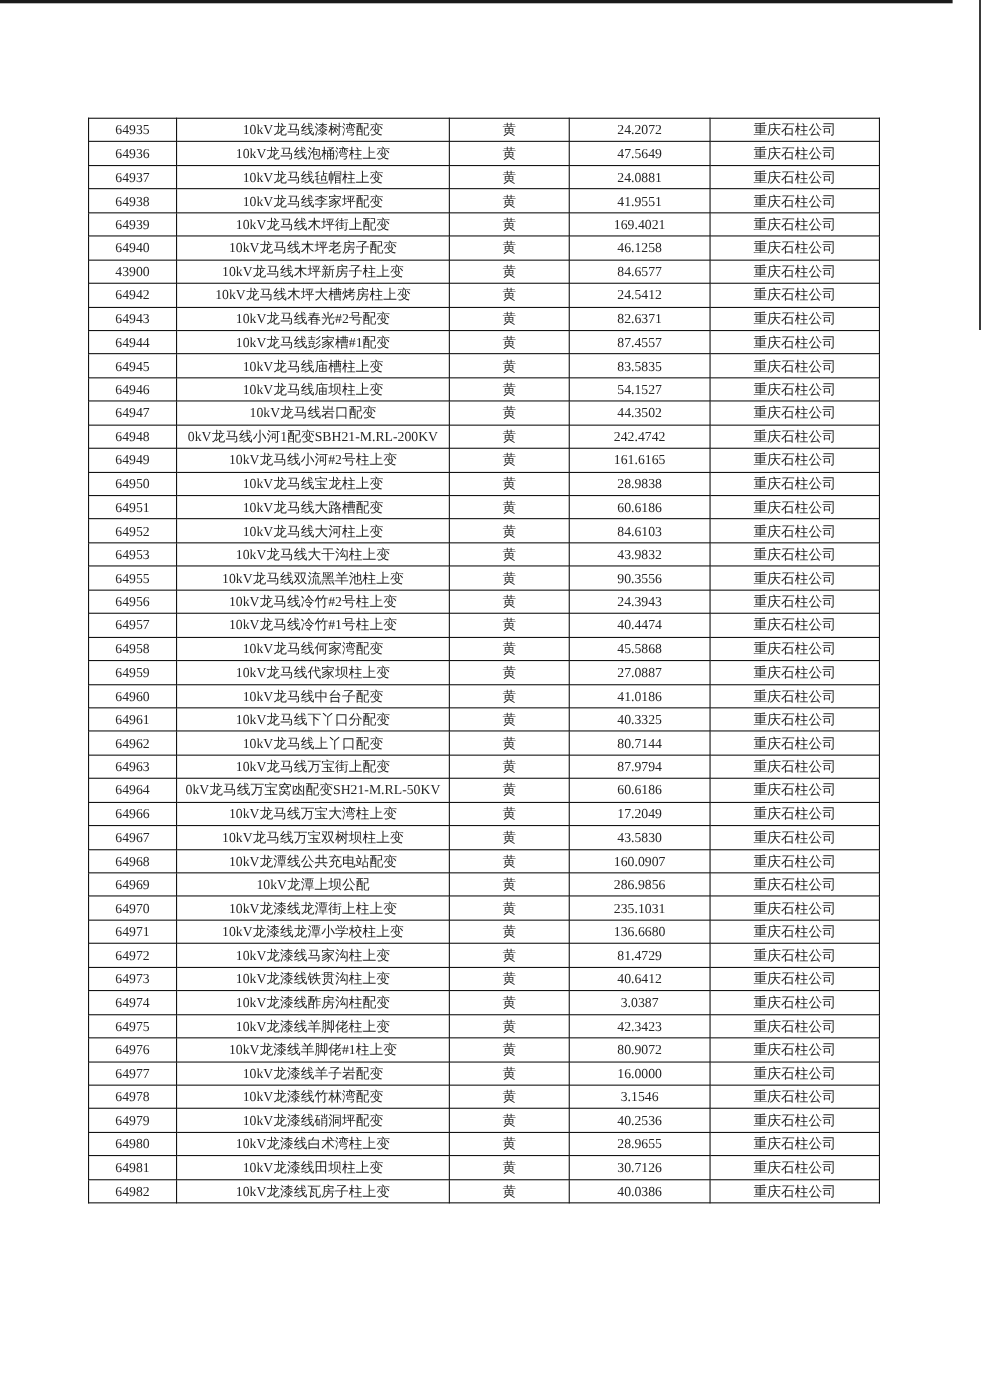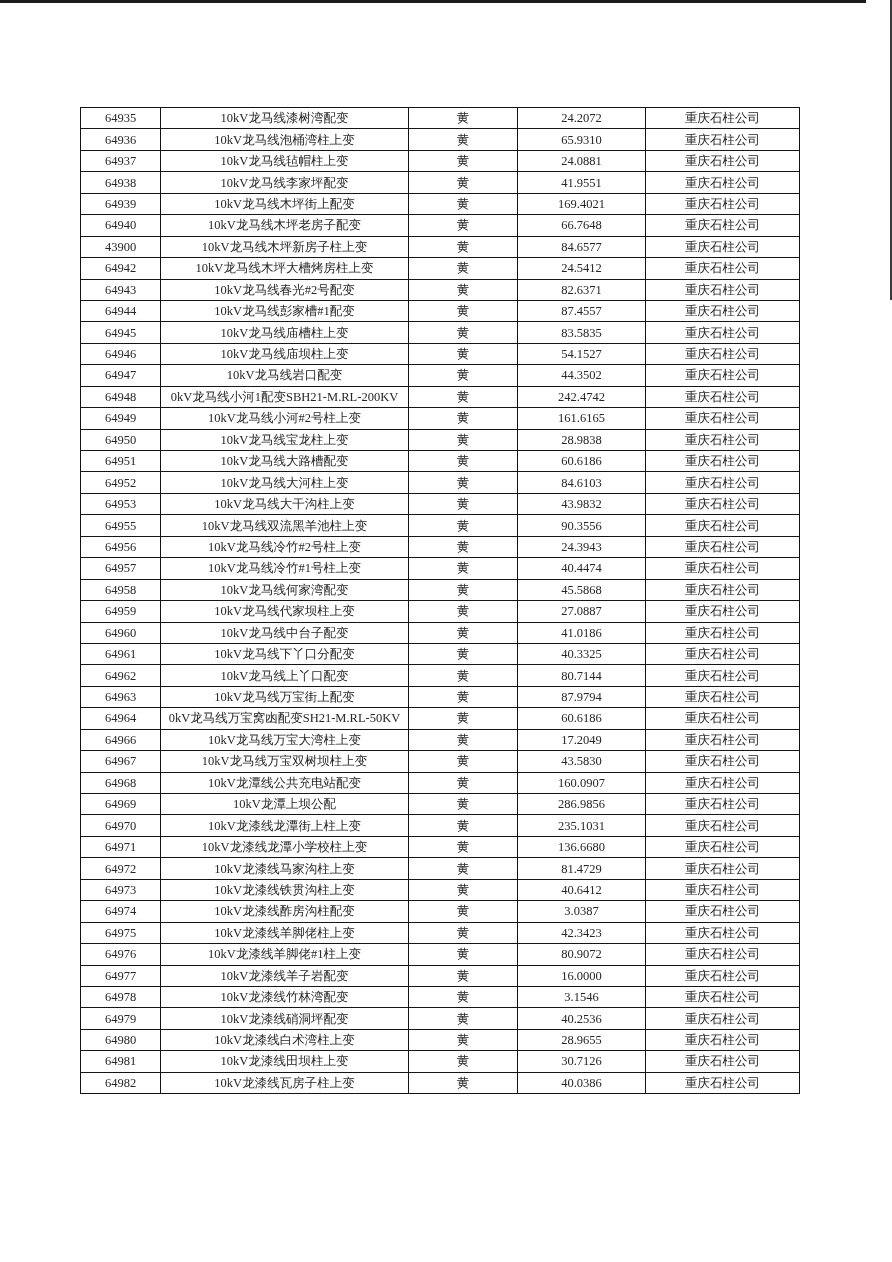--- a/index.html
+++ b/index.html
@@ -98,21 +98,21 @@
           <td>
             <div class="clip">64936</div>
           </td>
           <td>
             <div class="clip">10kV龙马线泡桶湾柱上变</div>
           </td>
           <td>
             <div class="clip">黄</div>
           </td>
           <td>
-            <div class="clip">65.9310</div>
+            <div class="clip">47.5649</div>
           </td>
           <td>
             <div class="clip">重庆石柱公司</div>
           </td>
         </tr>
         <tr>
           <td>
             <div class="clip">64937</div>
           </td>
           <td>
@@ -166,21 +166,21 @@
           <td>
             <div class="clip">64940</div>
           </td>
           <td>
             <div class="clip">10kV龙马线木坪老房子配变</div>
           </td>
           <td>
             <div class="clip">黄</div>
           </td>
           <td>
-            <div class="clip">66.7648</div>
+            <div class="clip">46.1258</div>
           </td>
           <td>
             <div class="clip">重庆石柱公司</div>
           </td>
         </tr>
         <tr>
           <td>
             <div class="clip">43900</div>
           </td>
           <td>

